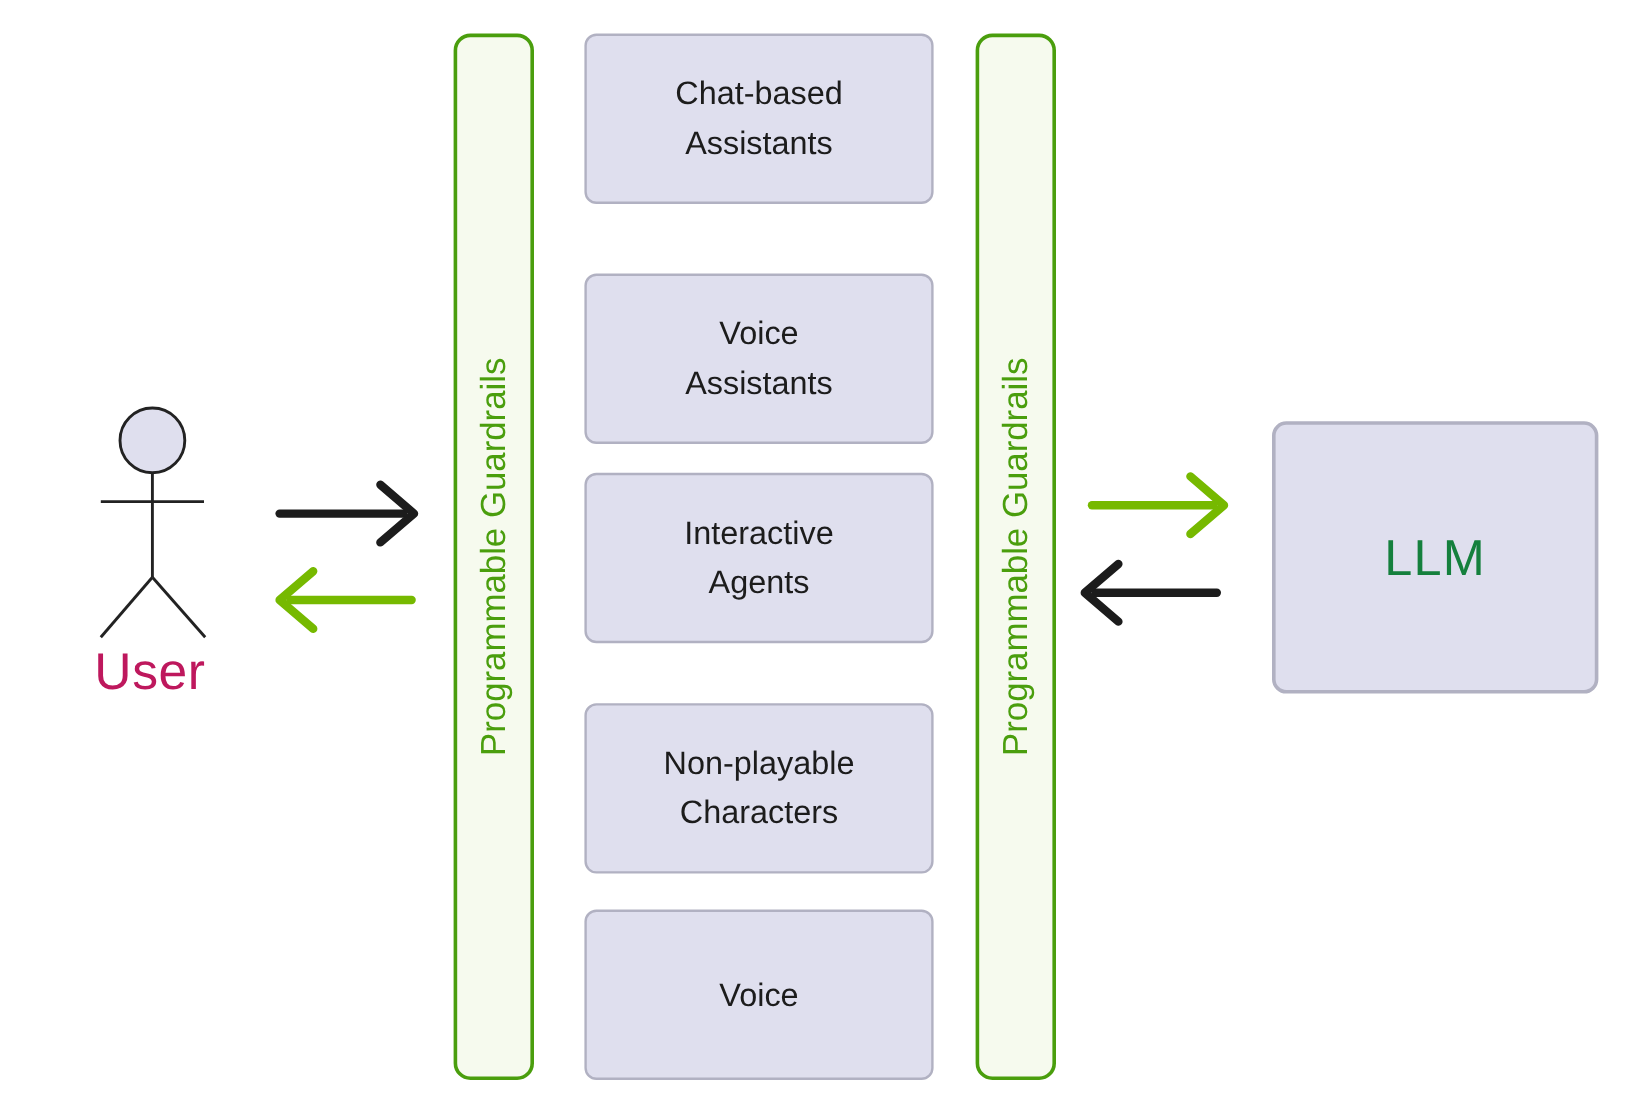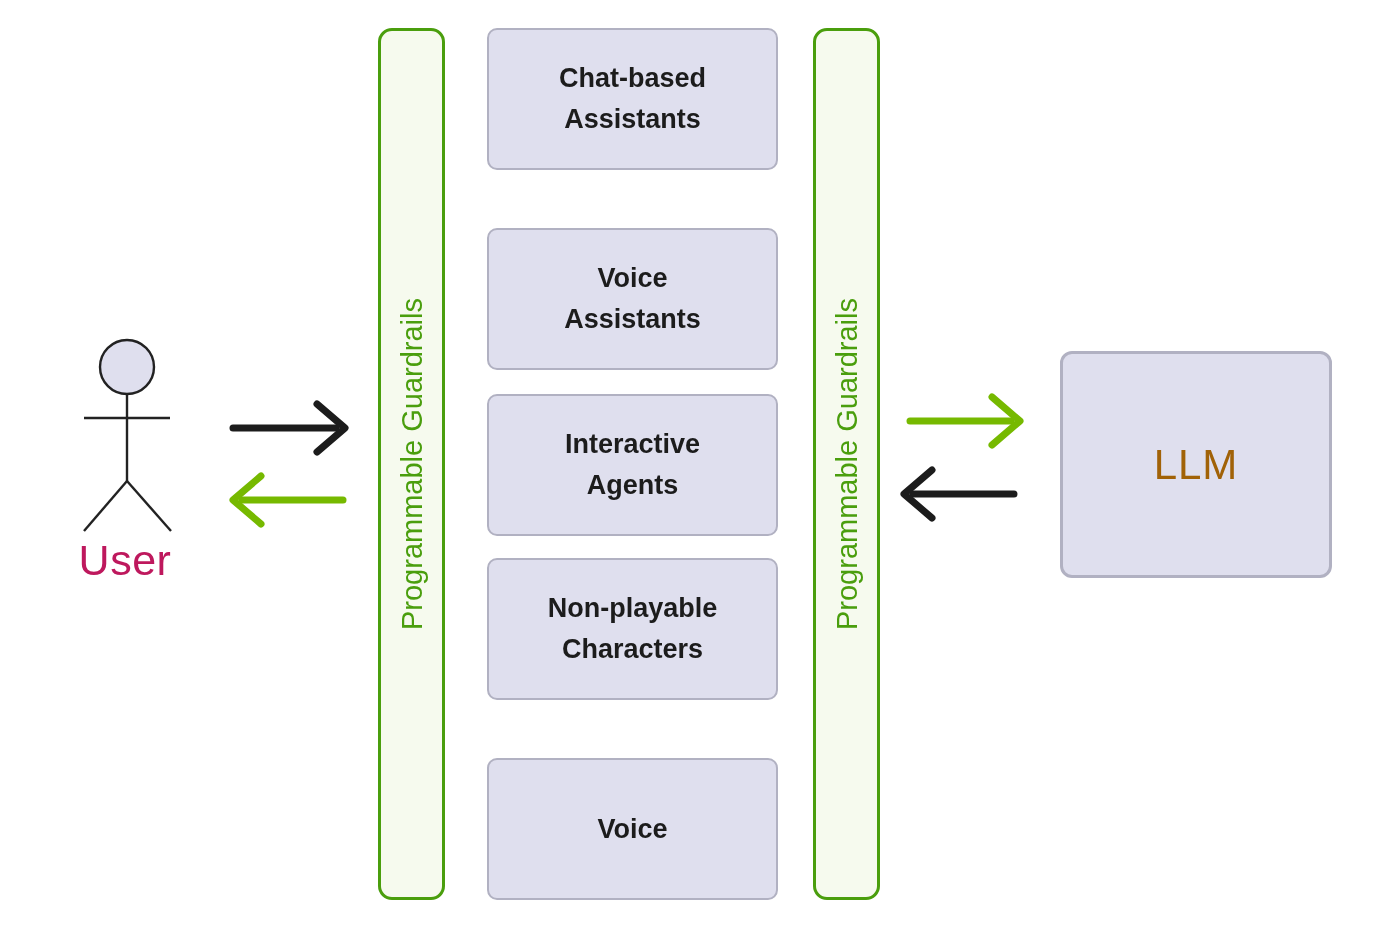--- a/index.html
+++ b/index.html
@@ -89,41 +89,40 @@
     display: flex;
     align-items: center;
     justify-content: center;
   }
   .app-box-label {
     text-align: center;
     white-space: pre-line;
     font-size: 27px;
     line-height: 41px;
     color: #1c1c1c;
-    font-weight: bold;
   }
 
   
   .llm-box {
     position: absolute;
     left: 1060px;
     top: 351px;
     width: 272px;
     height: 227px;
     box-sizing: border-box;
     background: var(--box-fill, #dfdfee);
     border: 3px solid var(--box-border, #b1b1c2);
     border-radius: 12px;
     display: flex;
     align-items: center;
     justify-content: center;
   }
   .llm-label {
     font-size: 42px;
-    color: #a16207;
+    color: #15803d;
     letter-spacing: 1px;
   }
 </style>
 </head>
 <body>
 
 <div id="canvas">
 
   <svg id="shape-layer" viewBox="0 0 1376 926" xmlns="http://www.w3.org/2000/svg">
 
@@ -167,21 +166,21 @@
 Assistants</div>
   </div>
   <div class="app-box" style="top:228px">
     <div class="app-box-label">Voice
 Assistants</div>
   </div>
   <div class="app-box" style="top:394px">
     <div class="app-box-label">Interactive
 Agents</div>
   </div>
-  <div class="app-box" style="top:558px">
+  <div class="app-box" style="top:586px">
     <div class="app-box-label">Non-playable
 Characters</div>
   </div>
   <div class="app-box" style="top:758px">
     <div class="app-box-label">Voice</div>
   </div>
 
   <div class="guardrail-bar right">
     <div class="guardrail-label">Programmable Guardrails</div>
   </div>

